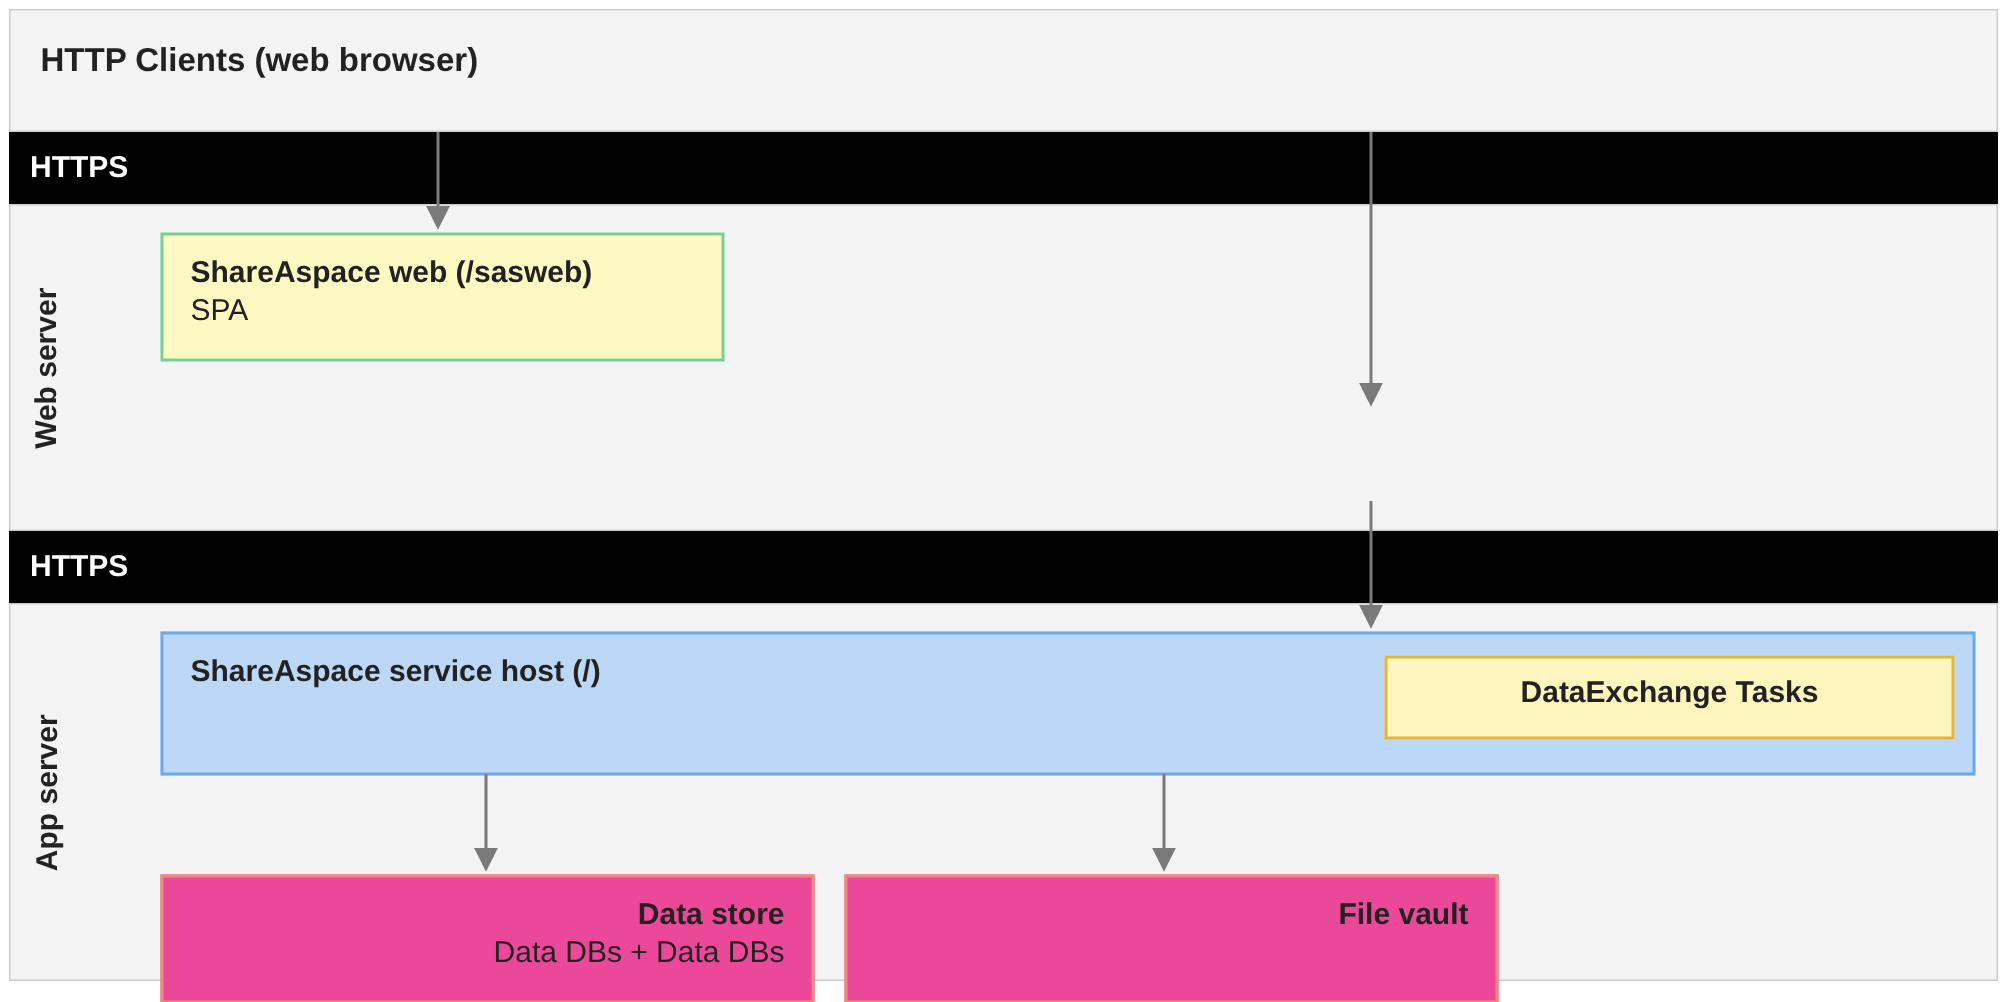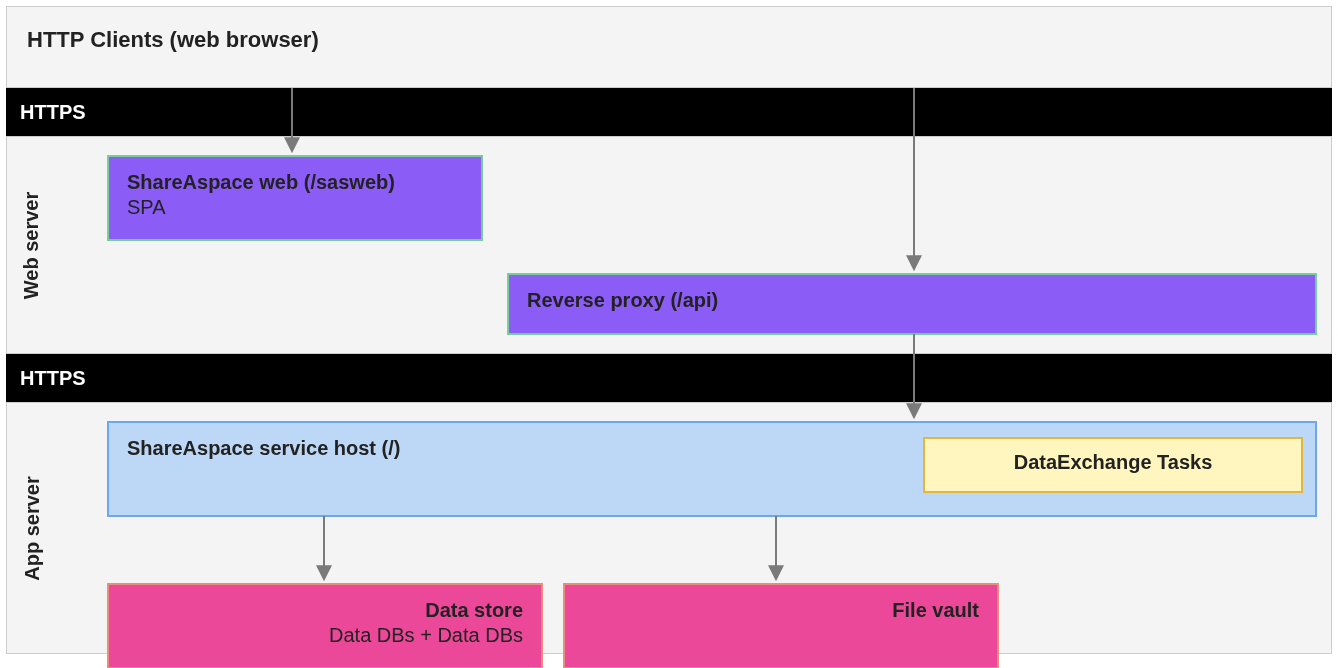--- a/index.html
+++ b/index.html
@@ -68,21 +68,21 @@
   .box .title {
     font-weight: 700;
     font-size: 20px;
     color: #222;
   }
   .box .sub {
     font-size: 20px;
     color: #222;
     margin-top: 2px;
   }
-  .green-box { background: #8b5cf6; border-color: #76cf98; }
+  .green-box { background: #fef9c3; border-color: #76cf98; }
   .blue-box  { background: #bdd7f7; border-color: #6ea8ec; }
   .yellow-box{ background: #fff6bf; border-color: #e2b73f; text-align:center;margin-left:16px; }
   .red-box   { background: #ec4899; border-color: #eb8c7d; text-align: right; }
   svg.arrow {
     position: absolute;
     overflow: visible;
   }
 </style>
 </head>
 <body>
@@ -98,23 +98,20 @@
 <div class="panel web-panel">
   <div class="vlabel">
     <span>Web server</span>
   </div>
 
   <div class="box green-box" style="left:100px; top:18px; width:376px; height:86px;">
     <div class="title">ShareAspace web (/sasweb)</div>
     <div class="sub">SPA</div>
   </div>
 
-  <div class="box green-box" style="left:500px; top:136px; right:14px; height:62px;">
-    <div class="title">Reverse proxy (/api)</div>
-  </div>
 </div>
 
 <div class="black-band" style="top:354px; height:48px;">
   <span>HTTPS</span>
 </div>
 
 <div class="panel app-panel">
   <div class="vlabel">
     <span>App server</span>
   </div>

